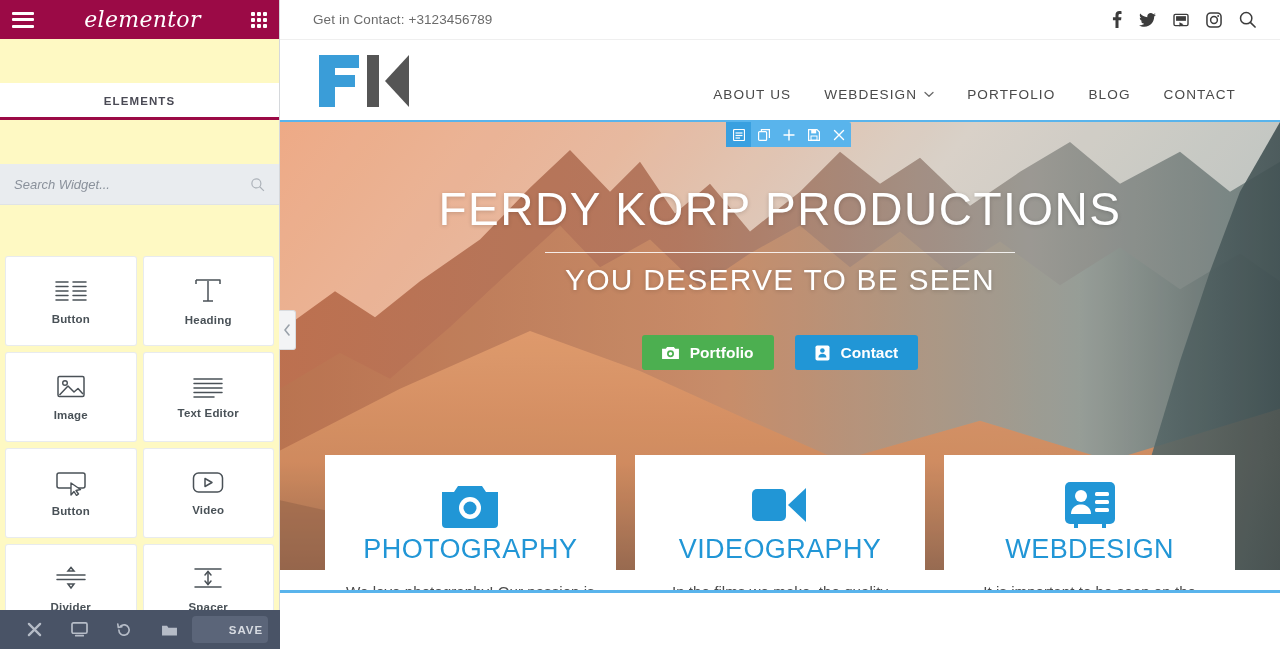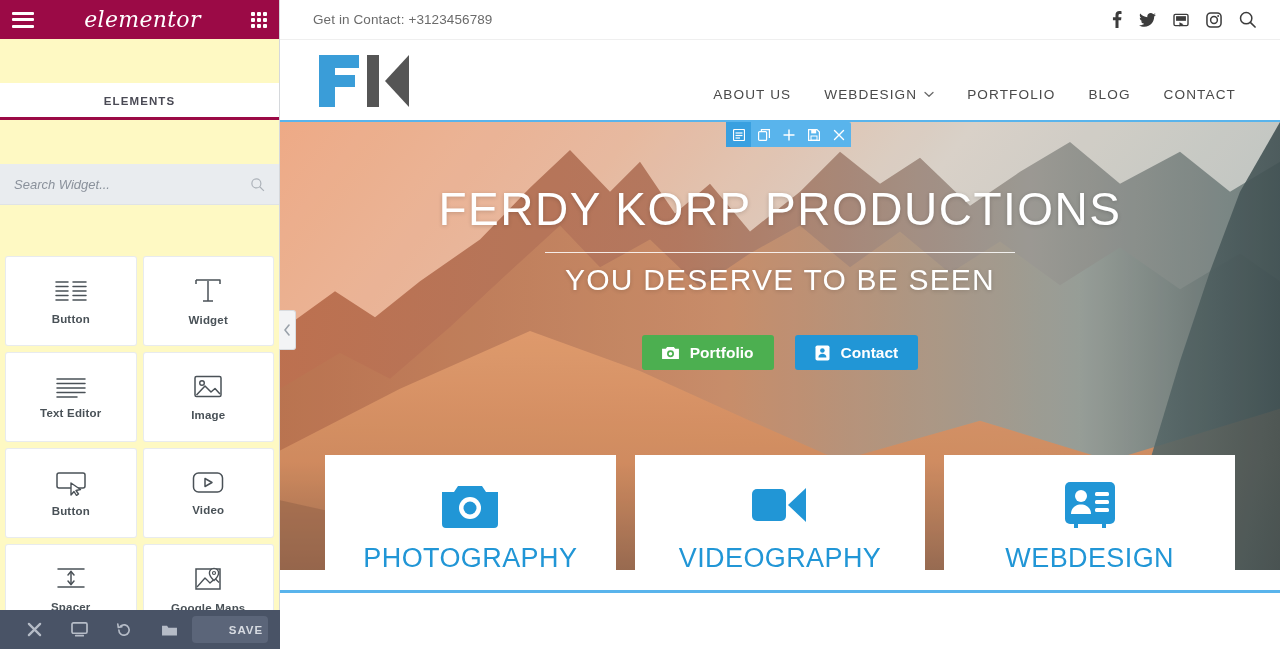--- a/index.html
+++ b/index.html
@@ -126,21 +126,21 @@
     border-radius: 3px; color: #fff; font-size: 15.5px; font-weight: bold; cursor: pointer;}
   .hbtn.green { background: #4caf50; }
   .hbtn.blue { background: #2196d6; }
 
   
   .cards { position: absolute; left: 0; right: 0; top: 455px; z-index: 5;
     display: flex; justify-content: center; gap: 19px; padding: 0 45px; }
   .card { flex: 1; background: #fff; text-align: center; padding: 26px 16px 8px 16px; }
   .card-icon { height: 48px; display:flex; align-items:center; justify-content:center; }
   .card-title { color: #2196d6; font-size: 27px; font-weight: 400; letter-spacing: .4px;
-    margin-top: 14px; }
+    margin-top: 5px; }
   .card-body { color: #4c4c4c; font-size: 15.2px; line-height: 25px; margin-top: 14px; }
 
   
   .sec-divider { position: absolute; left: 0; right: 0; top: 590px; height: 3px;
     background: #59b4ec; z-index: 8; }
   .lower-white { position: absolute; left: 0; right: 0; top: 593px; bottom: 0;
     background: #fff; z-index: 6; }
 </style>
 </head>
 <body>
@@ -203,61 +203,72 @@
         </div>
 
         <div class="widget">
           <svg width="30" height="28" viewBox="0 0 30 28">
             <g fill="none" stroke="#4a5157" stroke-width="1.5" stroke-linejoin="round">
               <path d="M3 3 H27 V7 M3 3 V7"></path>
               <path d="M15 4 V24"></path>
               <path d="M10 24 H20"></path>
             </g>
           </svg>
-          <div class="widget-label">Widget</div>
+          <div class="widget-label">Heading</div>
+        </div>
+
+        <div class="widget">
+          <svg width="32" height="27" viewBox="0 0 32 27">
+            <rect x="3" y="3.5" width="26" height="20" rx="1.5" fill="none" stroke="#4a5157" stroke-width="1.5"></rect>
+            <circle cx="10" cy="10" r="2.3" fill="none" stroke="#4a5157" stroke-width="1.4"></circle>
+            <path d="M4.5 22 L13 13 L19 19 L23 15.5 L28 21" fill="none" stroke="#4a5157" stroke-width="1.5" stroke-linejoin="round"></path>
+          </svg>
+          <div class="widget-label">Image</div>
         </div>
 
         <div class="widget">
           <svg width="32" height="22" viewBox="0 0 32 22">
             <g stroke="#4a5157" stroke-width="1.5" stroke-linecap="round">
               <line x1="2" y1="3" x2="30" y2="3"></line>
                 <line x1="2" y1="7.5" x2="30" y2="7.5"></line>
               <line x1="2" y1="12" x2="30" y2="12"></line>
                 <line x1="2" y1="16.5" x2="30" y2="16.5"></line>
               <line x1="2" y1="21" x2="22" y2="21"></line>
             </g>
           </svg>
           <div class="widget-label">Text Editor</div>
         </div>
 
         <div class="widget">
-          <svg width="32" height="27" viewBox="0 0 32 27">
-            <rect x="3" y="3.5" width="26" height="20" rx="1.5" fill="none" stroke="#4a5157" stroke-width="1.5"></rect>
-            <circle cx="10" cy="10" r="2.3" fill="none" stroke="#4a5157" stroke-width="1.4"></circle>
-            <path d="M4.5 22 L13 13 L19 19 L23 15.5 L28 21" fill="none" stroke="#4a5157" stroke-width="1.5" stroke-linejoin="round"></path>
-          </svg>
-          <div class="widget-label">Image</div>
-        </div>
-
-        <div class="widget">
           <svg width="34" height="26" viewBox="0 0 34 26">
             <rect x="3" y="3" width="28" height="15" rx="2" fill="none" stroke="#4a5157" stroke-width="1.5"></rect>
             <path d="M17 13 L17 25 L20 21.5 L22.5 25.5 L24.5 24 L22 20.5 L26.5 19.5 Z" fill="#fff" stroke="#4a5157" stroke-width="1.4" stroke-linejoin="round"></path>
           </svg>
           <div class="widget-label">Button</div>
         </div>
 
         <div class="widget">
           <svg width="34" height="25" viewBox="0 0 34 25">
             <rect x="2.5" y="3" width="29" height="19" rx="5" fill="none" stroke="#4a5157" stroke-width="1.5"></rect>
             <path d="M14 8.5 L21 12.5 L14 16.5 Z" fill="none" stroke="#4a5157" stroke-width="1.5" stroke-linejoin="round"></path>
           </svg>
           <div class="widget-label">Video</div>
         </div>
 
+        <div class="widget">
+          <svg width="34" height="27" viewBox="0 0 34 27">
+            <g stroke="#4a5157" stroke-width="1.5" stroke-linecap="round" fill="none">
+              <path d="M14 6 L17 2.5 L20 6 Z"></path>
+              <line x1="3" y1="10" x2="31" y2="10"></line>
+              <line x1="3" y1="14.5" x2="31" y2="14.5"></line>
+              <path d="M14 19 L17 23 L20 19 Z"></path>
+            </g>
+          </svg>
+          <div class="widget-label">Divider</div>
+        </div>
 
         <div class="widget">
           <svg width="32" height="27" viewBox="0 0 32 27">
             <g stroke="#4a5157" stroke-width="1.5" stroke-linecap="round" fill="none">
               <line x1="3" y1="4" x2="29" y2="4"></line>
               <line x1="3" y1="22" x2="29" y2="22"></line>
               <line x1="16" y1="7" x2="16" y2="19"></line>
               <path d="M13 10 L16 6.5 L19 10"></path>
               <path d="M13 16 L16 19.5 L19 16"></path>
             </g>

